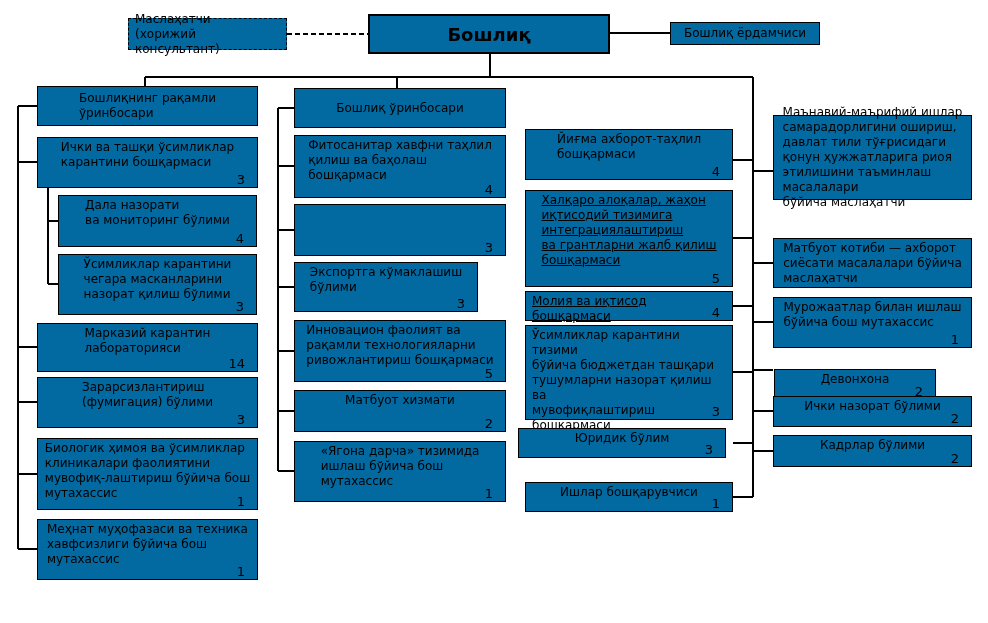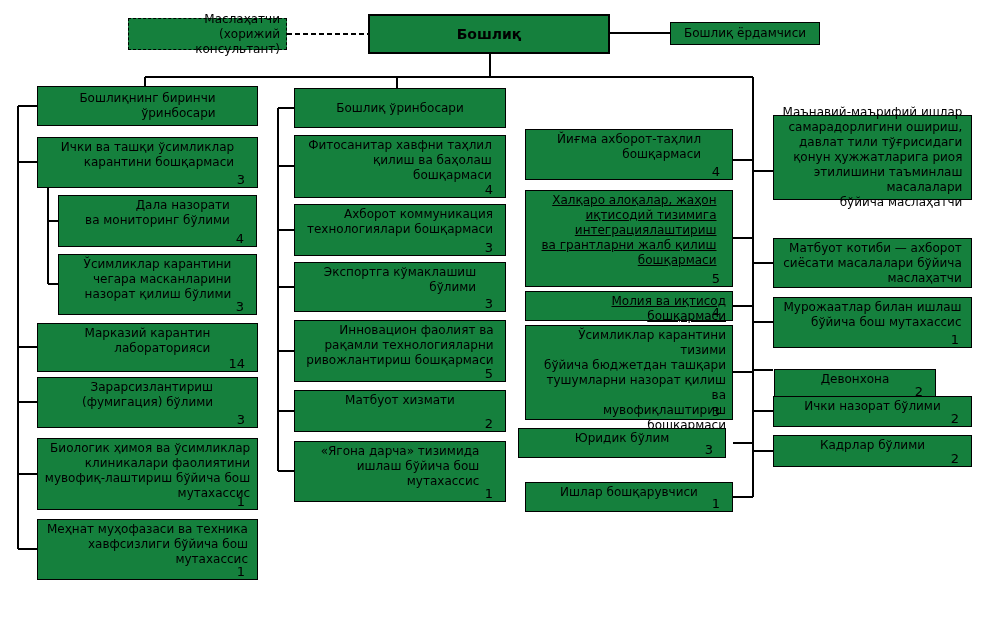--- a/index.html
+++ b/index.html
@@ -2,28 +2,28 @@
 <html><head>
 <meta charset="utf-8">
 <style>
   html,body{margin:0;padding:0;background:#fff;}
   .canvas{
     position:relative;width:988px;height:623px;background:#fff;overflow:hidden;
     font-family:"DejaVu Sans","Liberation Sans",sans-serif;color:#000;
   }
   .wires{position:absolute;left:0;top:0;width:988px;height:623px;}
   .box{
-    position:absolute;border:1px solid #000;background:#15803d;box-sizing:border-box;
+    position:absolute;border:1px solid #000;background:#0369a1;box-sizing:border-box;
     display:flex;flex-direction:column;align-items:center;justify-content:flex-start;
-    padding:2px 6px;text-align:right;font-size:12px;line-height:15px;
+    padding:2px 6px;text-align:left;font-size:12px;line-height:15px;
   }
   .box .lbl{white-space:pre-line;}
   .box .cnt{position:absolute;right:12px;bottom:0;font-size:13px;line-height:15px;}
   .hdr{justify-content:center;}
-  .boss{font-weight:bold;font-size:14px;justify-content:center;border-width:2px;}
+  .boss{font-weight:bold;font-size:18px;justify-content:center;border-width:2px;}
   .dashedbox{border:1px dashed #000;justify-content:center;}
 </style>
 </head>
 <body>
 
 <div class="canvas">
 
   <svg class="wires" viewBox="0 0 988 623" shape-rendering="crispEdges" stroke="#000" stroke-width="1.3" fill="none">
 
     <line x1="287" y1="34" x2="368" y2="34" stroke-dasharray="5,3"></line>
@@ -74,21 +74,21 @@
 (хорижий консультант)</div>
   </div>
   <div class="box boss" style="left:368px;top:14px;width:242px;height:40px;">
     <div class="lbl">Бошлиқ</div>
   </div>
   <div class="box hdr" style="left:670px;top:22px;width:150px;height:23px;">
     <div class="lbl">Бошлиқ ёрдамчиси</div>
   </div>
 
   <div class="box hdr" style="left:37px;top:86px;width:221px;height:40px;">
-    <div class="lbl">Бошлиқнинг биринчи
+    <div class="lbl">Бошлиқнинг рақамли
 ўринбосари</div>
   </div>
   <div class="box" style="left:37px;top:137px;width:221px;height:51px;">
     <div class="lbl">Ички ва ташқи ўсимликлар
 карантини бошқармаси</div>
     <span class="cnt">3</span>
   </div>
   <div class="box" style="left:58px;top:195px;width:199px;height:52px;">
     <div class="lbl">Дала назорати
 ва мониторинг бўлими</div>
@@ -127,25 +127,23 @@
   <div class="box hdr" style="left:294px;top:88px;width:212px;height:40px;">
     <div class="lbl">Бошлиқ ўринбосари</div>
   </div>
   <div class="box" style="left:294px;top:135px;width:212px;height:63px;">
     <div class="lbl">Фитосанитар хавфни таҳлил
 қилиш ва баҳолаш
 бошқармаси</div>
     <span class="cnt">4</span>
   </div>
   <div class="box" style="left:294px;top:204px;width:212px;height:52px;">
-    <div class="lbl">Ахборот коммуникация
-технологиялари бошқармаси</div>
-    <span class="cnt">3</span>
-  </div>
-  <div class="box" style="left:294px;top:262px;width:212px;height:50px;">
+    <span class="cnt">3</span>
+  </div>
+  <div class="box" style="left:294px;top:262px;width:184px;height:50px;">
     <div class="lbl">Экспортга кўмаклашиш
 бўлими</div>
     <span class="cnt">3</span>
   </div>
   <div class="box" style="left:294px;top:320px;width:212px;height:62px;">
     <div class="lbl">Инновацион фаолият ва
 рақамли технологияларни
 ривожлантириш бошқармаси</div>
     <span class="cnt">5</span>
   </div>

